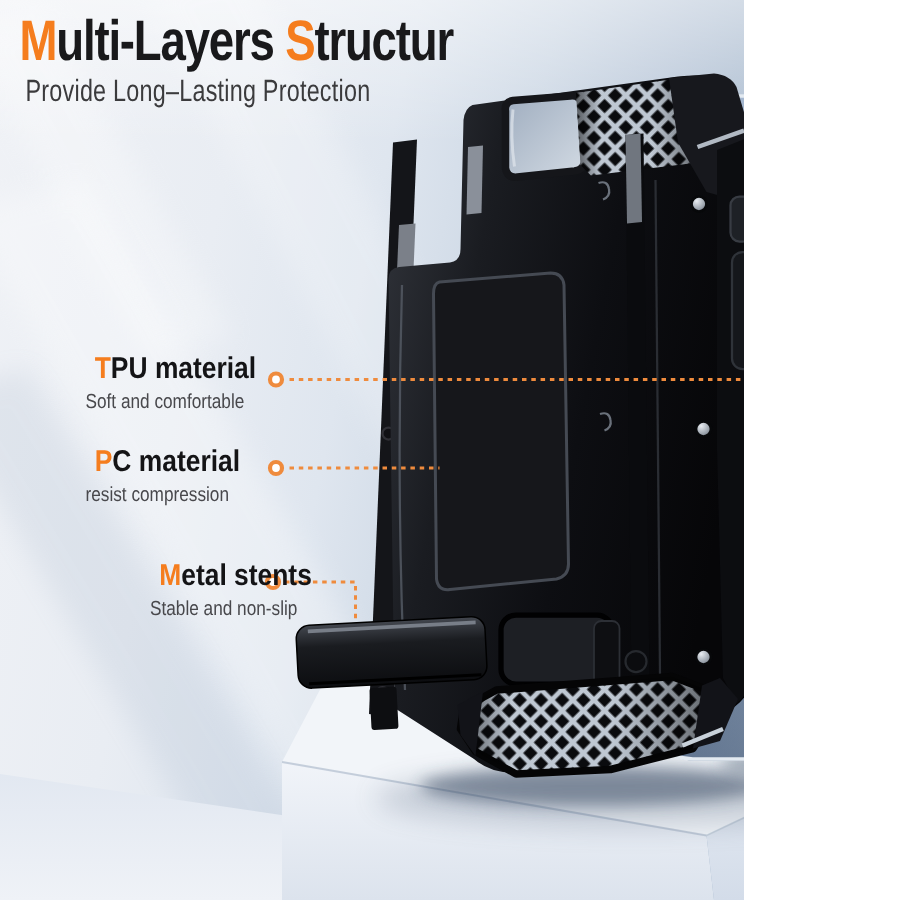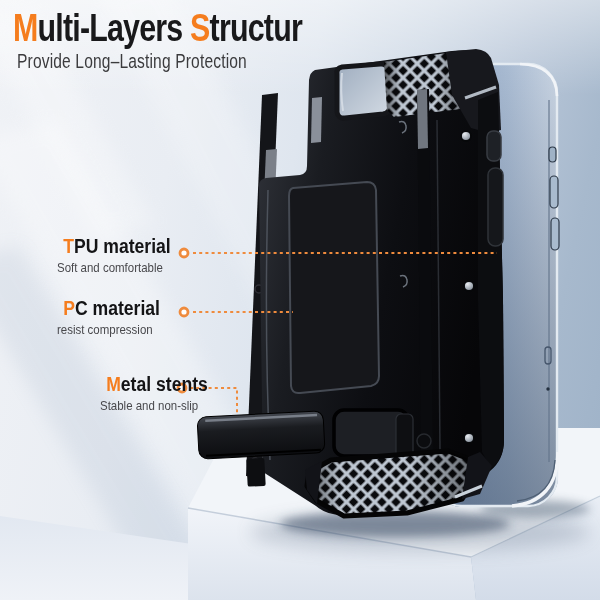--- a/index.html
+++ b/index.html
@@ -1,17 +1,17 @@
 <!DOCTYPE html>
 <html><head>
 <meta charset="utf-8">
 <style>
   html,body{margin:0;padding:0;background:#fff;}
   .scene{
-    position:relative;width:600px;height:600px;overflow:hidden;
+    position:relative;width:496px;height:600px;overflow:hidden;
     font-family:"Liberation Sans",sans-serif;
     background:linear-gradient(102deg,#f0f2f6 0%,#e9edf3 28%,#dfe6ef 45%,#cdd8e5 60%,#b8c6d8 74%,#a7b9cd 86%,#9db1c7 100%);
   }
   .scene svg{position:absolute;left:0;top:0;}
   .txt{position:absolute;white-space:nowrap;}
   .title{
     left:13px;top:6px;font-size:38px;font-weight:800;letter-spacing:-1px;
     color:#19191b;transform:scaleX(.80);transform-origin:left top;line-height:44px;
   }
   .title .hl,.co-title .hl{color:#f57d1e;}

